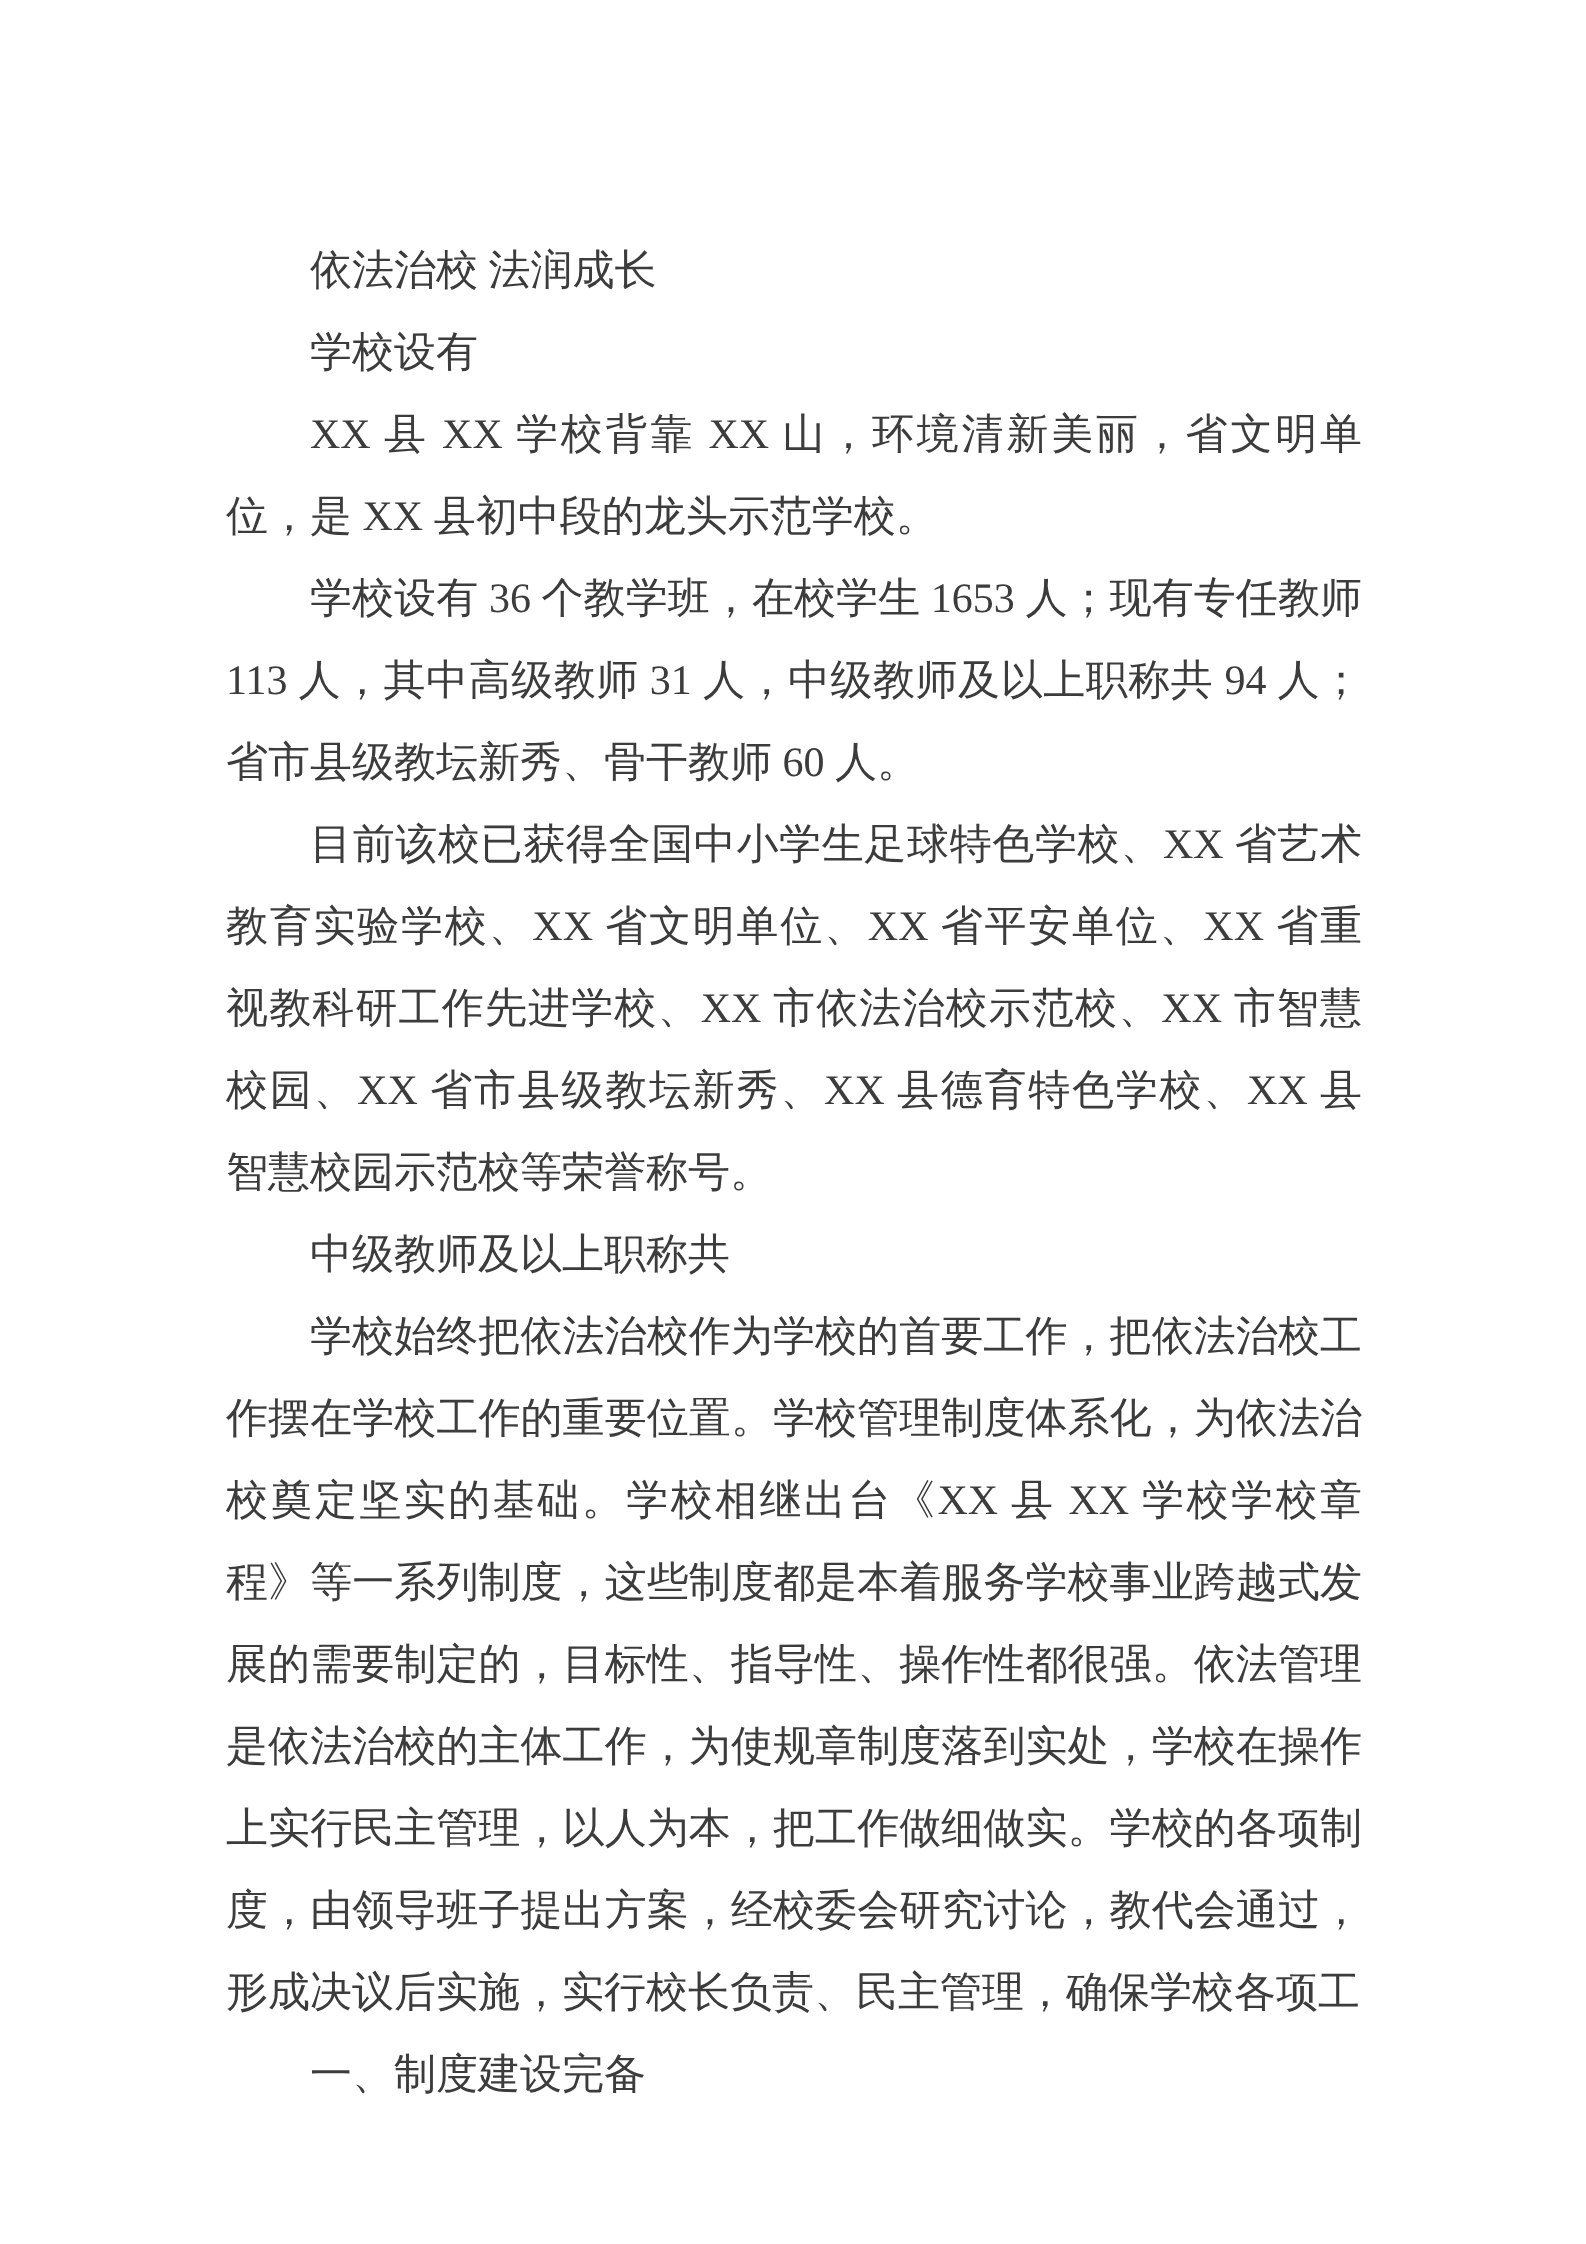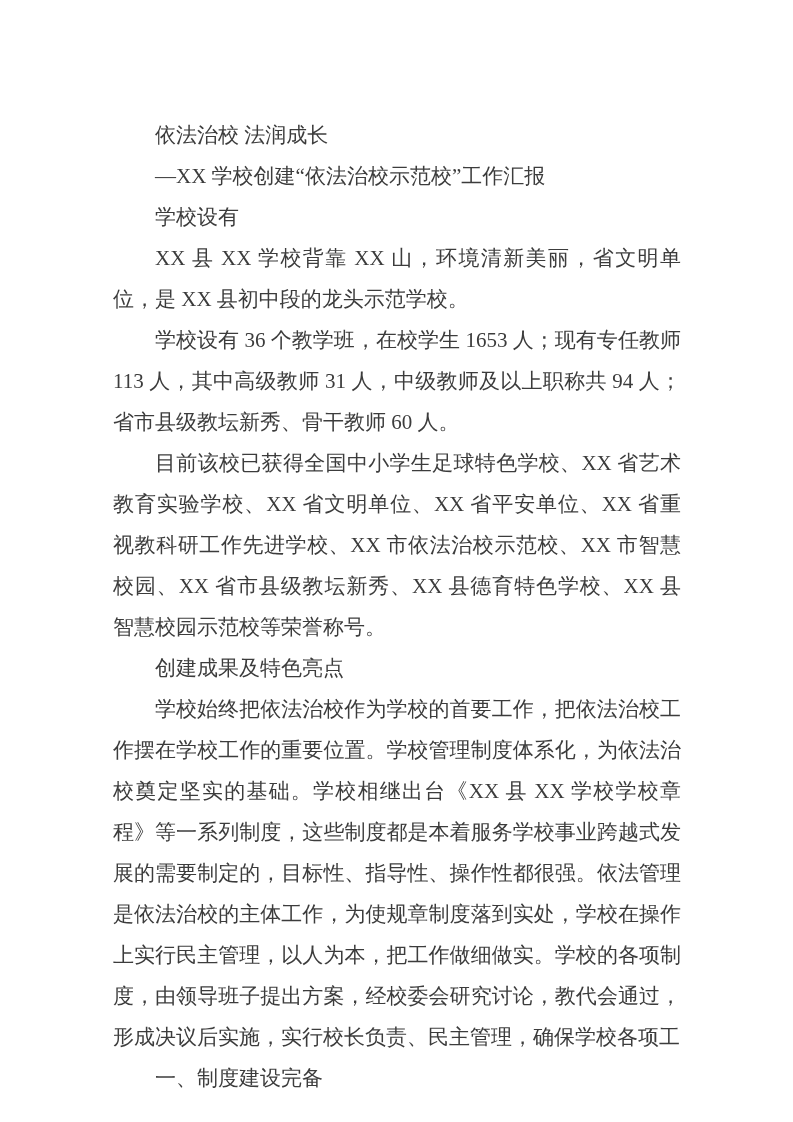--- a/index.html
+++ b/index.html
@@ -32,22 +32,21 @@
     text-indent: 2em;
     word-break: break-word;
   }
 </style>
 </head>
 <body>
 
 <div class="page">
   <div class="content">
     <p>依法治校 法润成长</p>
-    <p>—XX 学校创建“依法治校示范校”工作汇报</p>
     <p>学校设有</p>
     <p>XX 县 XX 学校背靠 XX 山，环境清新美丽，省文明单位，是 XX 县初中段的龙头示范学校。</p>
     <p>学校设有 36 个教学班，在校学生 1653 人；现有专任教师 113 人，其中高级教师 31 人，中级教师及以上职称共 94 人；省市县级教坛新秀、骨干教师 60 人。</p>
     <p>目前该校已获得全国中小学生足球特色学校、XX 省艺术教育实验学校、XX 省文明单位、XX 省平安单位、XX 省重视教科研工作先进学校、XX 市依法治校示范校、XX 市智慧校园、XX 省市县级教坛新秀、XX 县德育特色学校、XX 县智慧校园示范校等荣誉称号。</p>
-    <p>创建成果及特色亮点</p>
+    <p>中级教师及以上职称共</p>
     <p>学校始终把依法治校作为学校的首要工作，把依法治校工作摆在学校工作的重要位置。学校管理制度体系化，为依法治校奠定坚实的基础。学校相继出台《XX 县 XX 学校学校章程》等一系列制度，这些制度都是本着服务学校事业跨越式发展的需要制定的，目标性、指导性、操作性都很强。依法管理是依法治校的主体工作，为使规章制度落到实处，学校在操作上实行民主管理，以人为本，把工作做细做实。学校的各项制度，由领导班子提出方案，经校委会研究讨论，教代会通过，形成决议后实施，实行校长负责、民主管理，确保学校各项工</p>
     <p>一、制度建设完备</p>
   </div>
 </div>
 
 </body></html>

